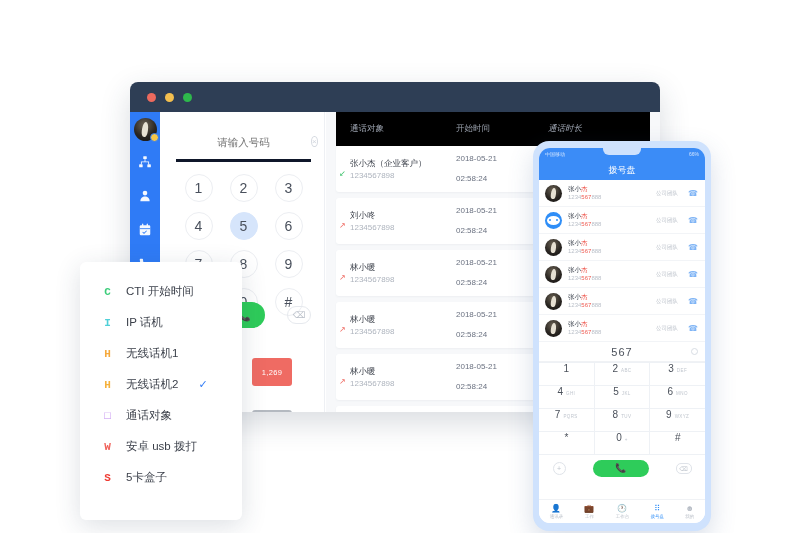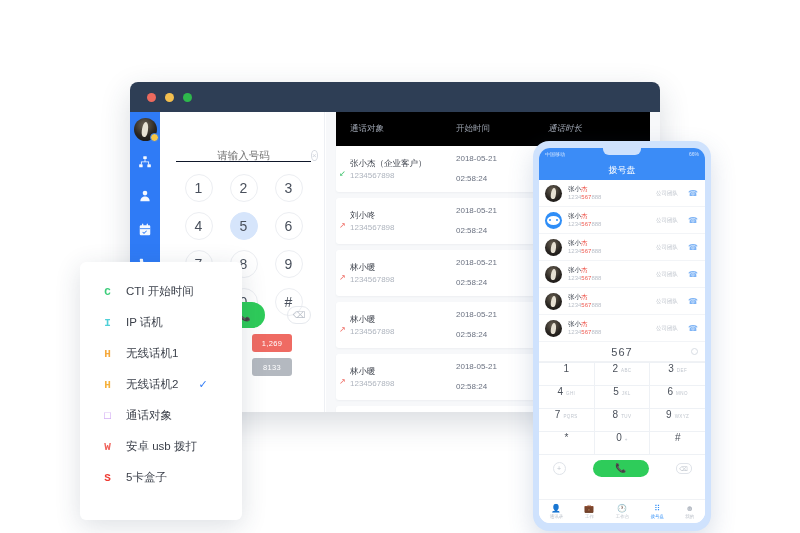--- a/index.html
+++ b/index.html
@@ -57,21 +57,21 @@
   .sb-ic{ width:14px;height:14px; opacity:.95; }
   .sb-ic svg{ display:block; }
 
   
   .dial-panel{
     position:absolute; left:30px; top:0; width:165px; height:300px;
     background:#fff; border-right:1px solid #eef0f4;
   }
   .dial-input-row{
     position:absolute; left:16px; top:24px; width:135px; height:26px;
-    border-bottom:1px solid #0f172a; display:flex; align-items:flex-end;
+    border-bottom:3px solid #0f172a; display:flex; align-items:flex-start;
   }
   .dial-input{
     flex:1; border:none; outline:none; font-size:10.5px; color:#b6bbc4;
     text-align:center; background:transparent;
     font-family:"Liberation Sans","DejaVu Sans",sans-serif;
   }
   .clear-btn{
     width:11px;height:11px;border-radius:50%;border:1px solid #d6dae1;
     color:#d0d5dd; font-size:8px; line-height:9px; text-align:center;
   }
@@ -93,23 +93,23 @@
   .call-green{
     width:42px;height:26px;border-radius:13px;background:#2ecc5a;
     display:flex;align-items:center;justify-content:center; color:#fff; font-size:12px;
   }
   .back-key{
     width:24px;height:18px;border-radius:9px;border:1px solid #e6e9ee;
     display:flex;align-items:center;justify-content:center; color:#b9bfc8; font-size:9px;
   }
   .badges{ position:absolute; left:92px; top:222px; width:60px; }
   .badge{
-    width:40px; height:18px; border-radius:3px; color:#fff;
+    width:40px; height:28px; border-radius:3px; color:#fff;
     font-size:7.5px; display:flex; align-items:center; justify-content:center;
-    margin-bottom:6px; letter-spacing:.3px;
+    margin-bottom:6px; letter-spacing:.3px;margin-top:24px;
   }
   .badge.red{ background:#ef6b63; }
   .badge.grey{ background:#b4b9c0; }
 
   
   .table-area{
     position:absolute; left:196px; top:0; width:334px; height:300px;
     background:#f7f8fa; padding:0 10px;
   }
   .tbl-head{

